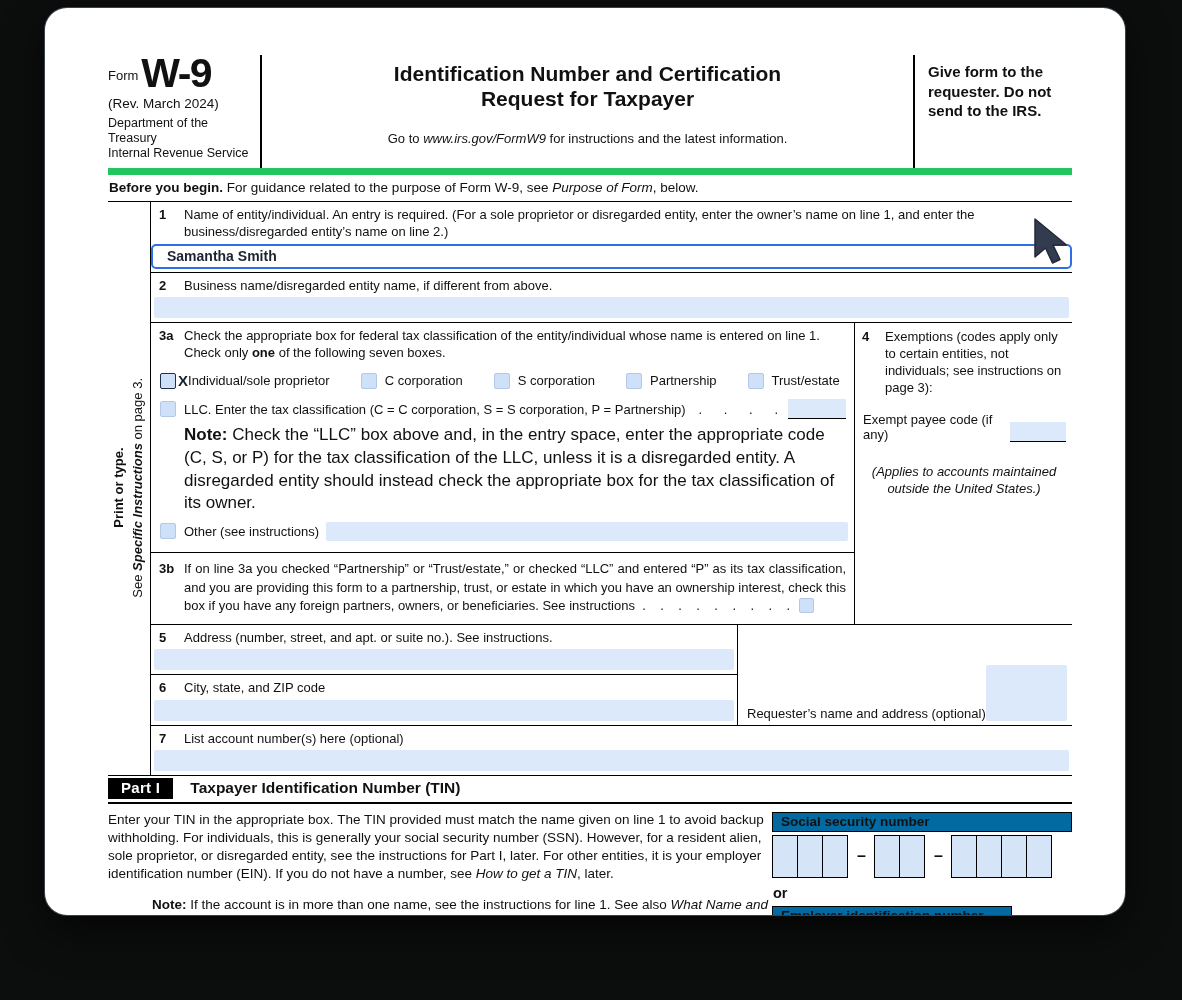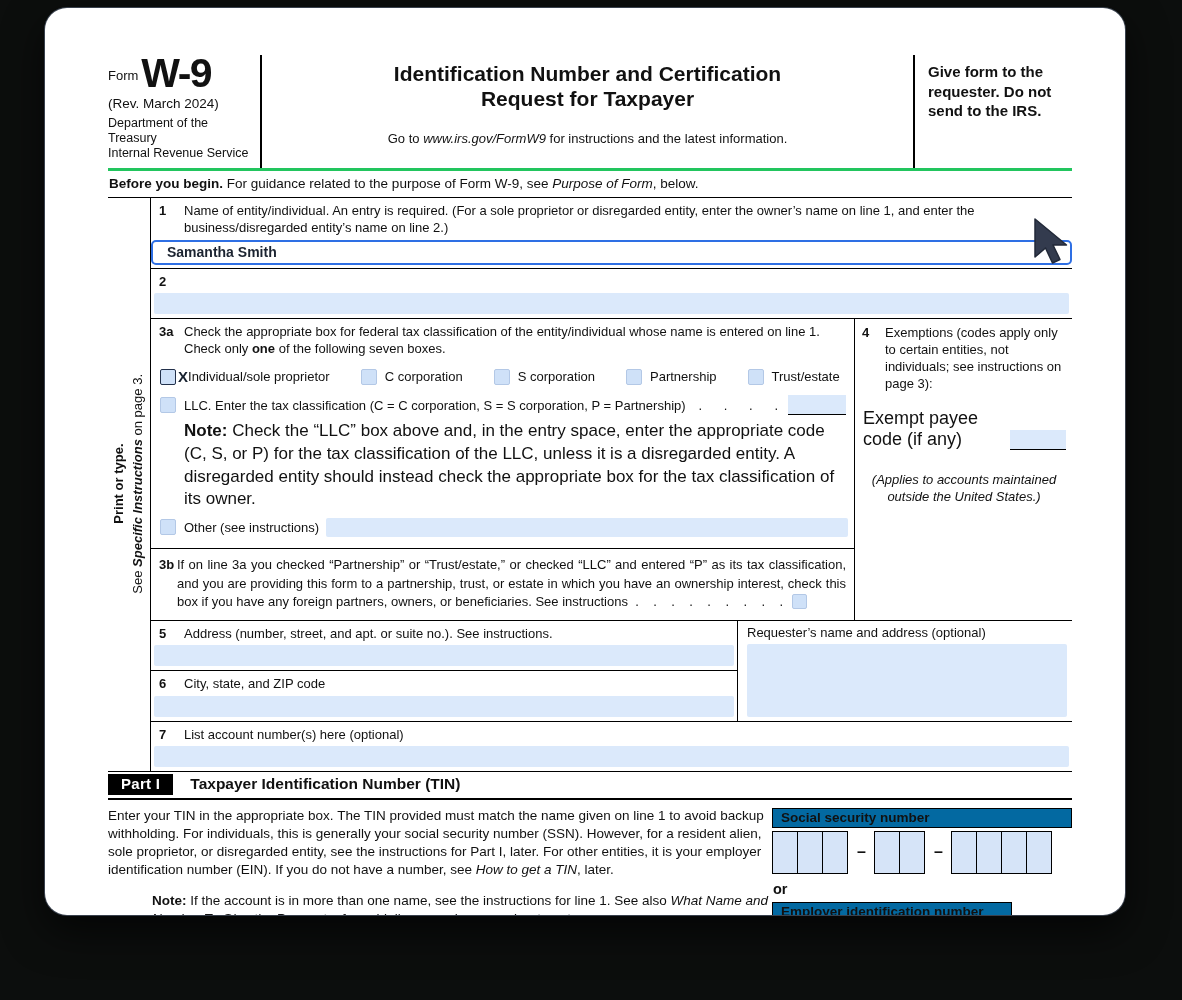--- a/index.html
+++ b/index.html
@@ -16,21 +16,21 @@
     position:absolute; left:45px; top:8px;
     width:1080px; height:907px;
     background:#ffffff;
     border-radius:22px;
     box-shadow:0 0 0 1px #39414d, 0 16px 40px rgba(0,0,0,.65);
     padding:47px 53px 0 63px;
     overflow:hidden;
   }
 
   
-  .hdr { display:flex; border-bottom:3px solid #22c55e; }
+  .hdr { display:flex; border-bottom:7px solid #22c55e; }
   .hdr-left { width:152px; padding:2px 6px 6px 0; }
   .form-line { display:flex; align-items:flex-end; }
   .form-word { font-size:13px; padding-bottom:7px; }
   .form-number { font-size:41px; font-weight:800; letter-spacing:-1.5px; line-height:.8; margin-left:3px; }
   .revision { font-size:13.5px; margin-top:6px; }
   .dept { font-size:12.5px; line-height:1.22; margin-top:5px; }
   .hdr-mid { flex:1; border-left:2px solid #000; border-right:2px solid #000; text-align:center; padding:7px 8px 8px; display:flex; flex-direction:column; }
   .title-l { font-size:21px; font-weight:bold; line-height:1.18; }
   .goto { font-size:13px; font-weight:normal; margin-top:19px; }
   .goto .url { font-style:italic; }
@@ -74,38 +74,38 @@
   .cb.focused { border:1.5px solid #22304a; }
   .cbitem.checked .cb { margin-right:0; }
   .xmark { font-weight:800; font-size:15px; color:#16202e; margin:0 0 0 2px; }
   .llcrow { display:flex; align-items:center; padding:3px 8px 2px 9px; font-size:13px; }
   .llcrow .dots { white-space:pre; margin-left:auto; }
   .codebox { width:58px; height:20px; background:#dbe9fb; border-bottom:1px solid #000; margin-left:10px; flex:none; }
   .notep { padding:3px 10px 2px 33px; font-size:17px; line-height:1.33; }
   .otherrow { display:flex; align-items:center; padding:5px 6px 7px 9px; font-size:13px; }
   .otherrow .fld { flex:1; height:19px; margin:0 0 0 7px; }
 
-  .b3 { display:flex; gap:3px; padding:7px 8px 8px 8px; font-size:13px; line-height:1.45; }
+  .b3 { display:flex; gap:10px; padding:7px 8px 8px 8px; font-size:13px; line-height:1.45; }
   .b3 .txt { text-align:justify; }
   .b3 .dots { white-space:pre; }
   .cb-inline { display:inline-block; width:15px; height:15px; background:#cfe1f8; border:1px solid #b3c8e6; border-radius:2px; vertical-align:-3px; margin-left:9px; }
 
   .s34-right { flex:1; border-left:1.5px solid #000; padding:4px 6px 4px 7px; }
   .lab4 { display:flex; gap:8px; font-size:13px; line-height:1.32; padding-top:1px; }
-  .exempt { display:flex; align-items:flex-end; gap:13px; margin-top:15px; font-size:18px; padding-left:1px; }
+  .exempt { display:flex; align-items:flex-end; gap:13px; margin-top:15px; font-size:13px; padding-left:1px; }
   .exempt .codebox { width:56px; margin-left:2px; }
   .fatca { margin-top:15px; font-size:13px; line-height:1.38; padding-left:1px; }
   .fatca .codebox { display:inline-block; width:86px; vertical-align:-5px; margin-left:6px; }
   .applies { margin-top:21px; font-style:italic; text-align:center; font-size:13px; line-height:1.35; padding:0 6px; }
 
   
   .sec56 { display:flex; }
   .s56-left { width:586px; }
   .r5 { border-bottom:1.5px solid #000; }
-  .s56-right { flex:1; border-left:1.5px solid #000; display:flex; flex-direction:column; padding:4px 5px 4px 9px; font-size:13px; }
+  .s56-right { flex:1; border-left:1.5px solid #000; display:flex; flex-direction:row; padding:4px 5px 4px 9px; font-size:13px;align-items:flex-end; }
   .req-box { flex:1; background:#dbe9fb; margin-top:4px; border-radius:2px; min-height:56px; }
 
   
   .pbar { display:flex; align-items:center; gap:17px; padding:2px 0 3px 0; border-bottom:2.5px solid #000; }
   .pbadge { background:#000; color:#fff; font-weight:bold; font-size:15px; padding:1px 13px 3px; letter-spacing:.3px; }
   .ptitle { font-weight:bold; font-size:15.5px; }
 
   
   .p1 { display:flex; gap:2px; padding-top:7px; }
   .p1-left { width:662px; font-size:13.5px; line-height:1.34; }
@@ -168,20 +168,21 @@
           <div class="lab">
             <span class="num">1</span>
             <span>Name of entity/individual. An entry is required. (For a sole proprietor or disregarded entity, enter the owner’s name on line 1, and enter the business/disregarded entity’s name on line 2.)</span>
           </div>
           <div class="fld-name">Samantha Smith</div>
         </div>
 
         <div class="sec">
           <div class="lab">
             <span class="num">2</span>
+            <span>Business name/disregarded entity name, if different from above.</span>
           </div>
           <div class="fld"></div>
         </div>
 
         <div class="sec sec34">
           <div class="s34-left">
             <div class="a3">
               <div class="lab">
                 <span class="num">3a</span>
                 <span><span>Check the appropriate box for federal tax classification of the entity/individual whose name is entered on line 1. Check only </span><b>one</b><span> of the following seven boxes.</span></span>

